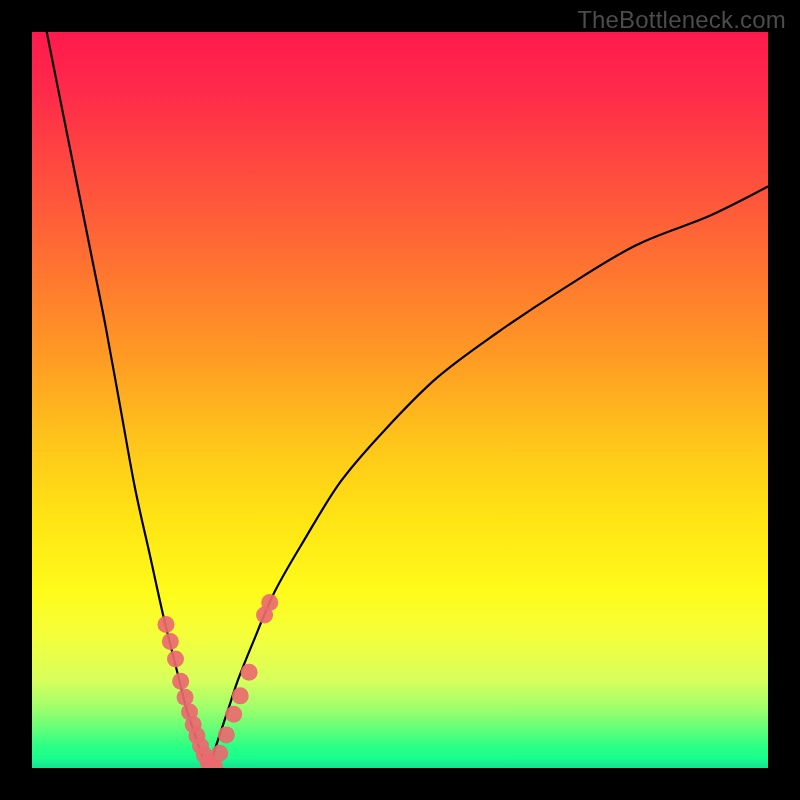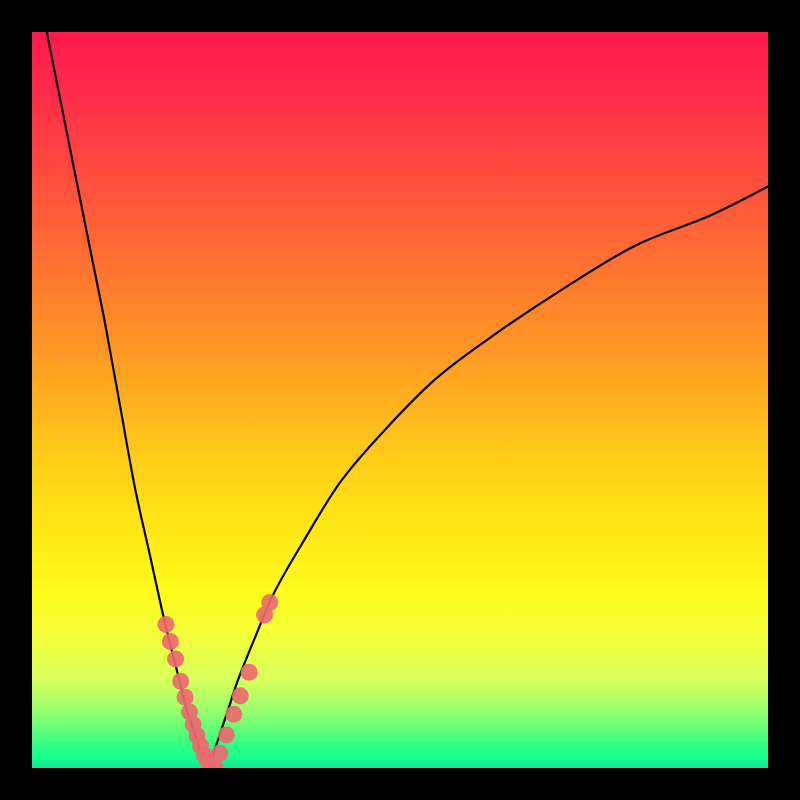--- a/index.html
+++ b/index.html
@@ -89,13 +89,14 @@
           <circle cx="187.68" cy="721.28" r="8.5" fill="#ea6a6f" fill-opacity="0.92"></circle>
           <circle cx="194.304" cy="702.88" r="8.5" fill="#ea6a6f" fill-opacity="0.92"></circle>
           <circle cx="201.664" cy="682.272" r="8.5" fill="#ea6a6f" fill-opacity="0.92"></circle>
           <circle cx="208.288" cy="663.872" r="8.5" fill="#ea6a6f" fill-opacity="0.92"></circle>
           <circle cx="217.11999999999998" cy="640.3199999999999" r="8.5" fill="#ea6a6f" fill-opacity="0.92"></circle>
           <circle cx="232.576" cy="582.912" r="8.5" fill="#ea6a6f" fill-opacity="0.92"></circle>
           <circle cx="237.72799999999995" cy="570.4" r="8.5" fill="#ea6a6f" fill-opacity="0.92"></circle>
         </g>
     </svg>
   </div>
+  <div class="watermark">TheBottleneck.com</div>
 </div>
 
 </body></html>

